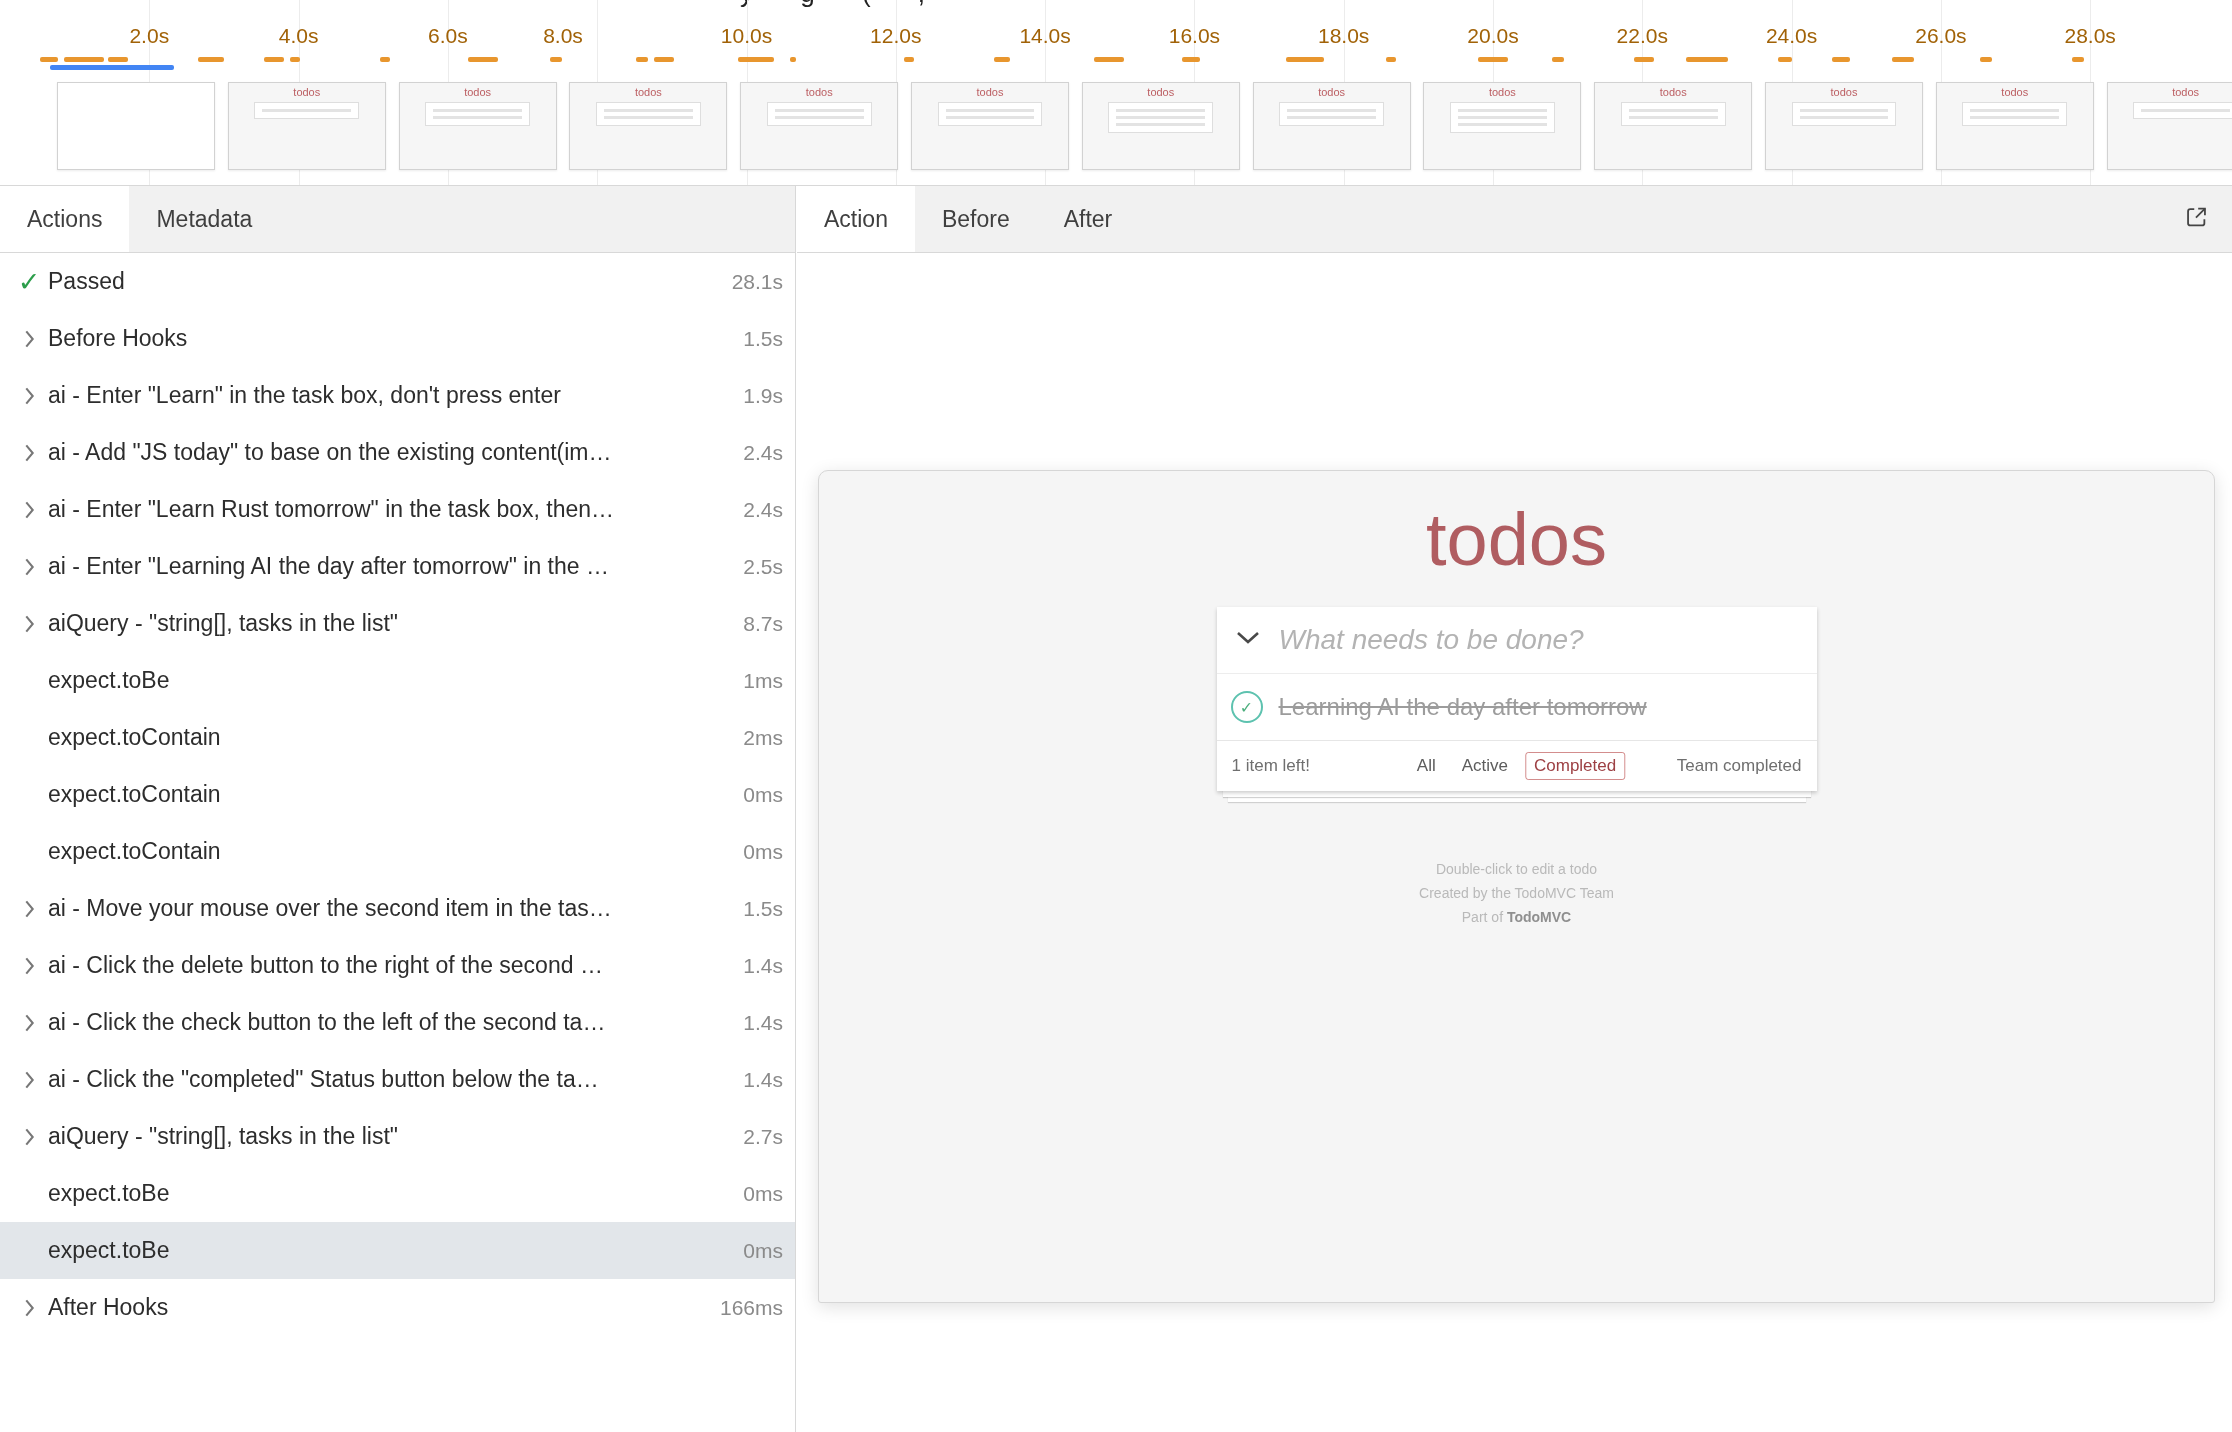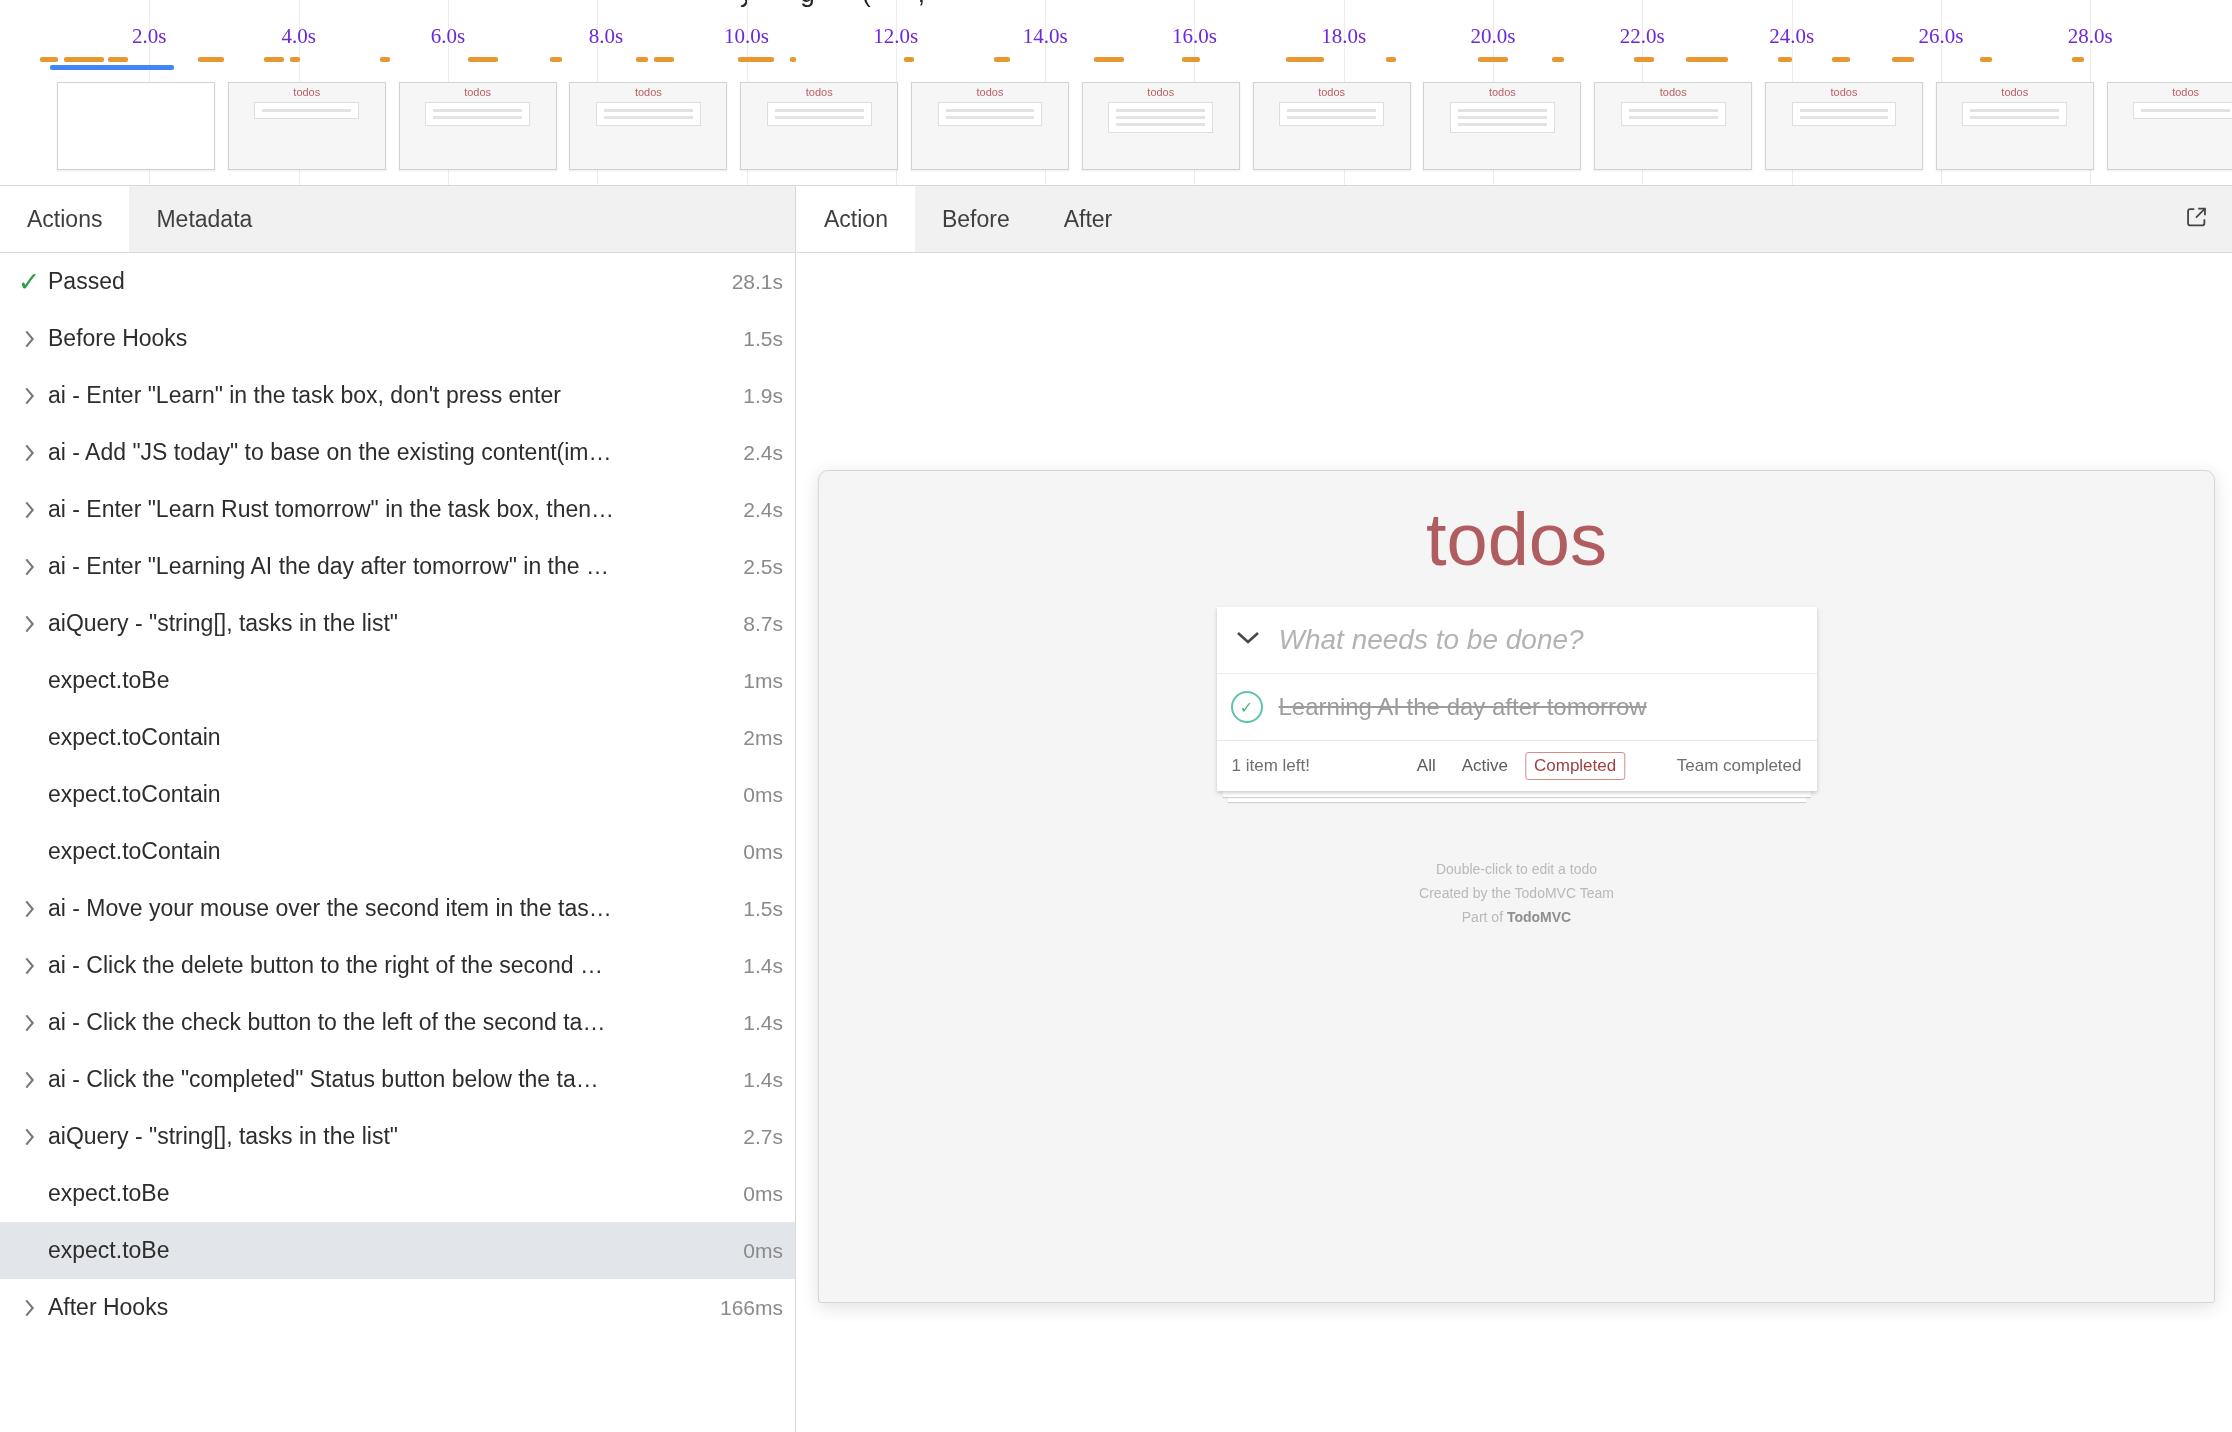--- a/index.html
+++ b/index.html
@@ -4,21 +4,21 @@
 <style>
   html,body { margin:0; padding:0; background:#fff; }
   .root { position:relative; width:2232px; height:1432px; background:#fff;
           font-family:"Liberation Sans", sans-serif; overflow:hidden; }
 
   
   .timeline { position:absolute; top:0; left:0; right:0; height:185px;
               background:#fff; border-bottom:1px solid #d8d8d8; overflow:hidden; }
   .gridline { position:absolute; top:0; bottom:0; width:1px; background:#ececec; }
   .time-label { position:absolute; top:24px; transform:translateX(-50%);
-                font-size:21px; color:#6d28d9; white-space:nowrap;font-family:Liberation Serif, serif; }
+                font-size:21px; color:#a16207; white-space:nowrap; }
   .marker { position:absolute; top:57px; height:5px; border-radius:2px; background:#e8962e; }
   .marker.blue { top:65px; background:#4285f4; }
   .thumb { position:absolute; top:82px; width:158px; height:88px; background:#f6f6f6;
            border:1px solid #d2d2d2; box-sizing:border-box; box-shadow:0 1px 2px rgba(0,0,0,0.08); }
   .thumb.blank { background:#fff; }
   .thumb-title { font-size:11px; color:#bc5f63; text-align:center; margin-top:4px; line-height:1; }
   .thumb-card { width:66%; margin:4px auto 0; background:#fff; border:1px solid #dedede; padding:2px 0; }
   .thumb-line { height:3px; background:#e3e3e3; margin:4px 7px; }
   .clipped-title { position:absolute; top:0; left:740px; width:300px; height:7px; overflow:hidden; }
   .clipped-title span { display:block; margin-top:-22px; font-size:26px; letter-spacing:20px; color:#222; }
@@ -85,21 +85,21 @@
     <div class="clipped-title">
       <span>y g ( ,</span>
     </div>
   <div class="gridline" style="left: 149.3px;"></div>
       <div class="time-label" style="left: 149.3px;">2.0s</div>
       <div class="gridline" style="left: 298.6px;"></div>
       <div class="time-label" style="left: 298.6px;">4.0s</div>
       <div class="gridline" style="left: 447.9px;"></div>
       <div class="time-label" style="left: 447.9px;">6.0s</div>
       <div class="gridline" style="left: 597.2px;"></div>
-      <div class="time-label" style="left: 606px;">8.0s</div>
+      <div class="time-label" style="left: 563px;">8.0s</div>
       <div class="gridline" style="left: 746.5px;"></div>
       <div class="time-label" style="left: 746.5px;">10.0s</div>
       <div class="gridline" style="left: 895.8px;"></div>
       <div class="time-label" style="left: 895.8px;">12.0s</div>
       <div class="gridline" style="left: 1045.1px;"></div>
       <div class="time-label" style="left: 1045.1px;">14.0s</div>
       <div class="gridline" style="left: 1194.4px;"></div>
       <div class="time-label" style="left: 1194.4px;">16.0s</div>
       <div class="gridline" style="left: 1343.7px;"></div>
       <div class="time-label" style="left: 1343.7px;">18.0s</div>

